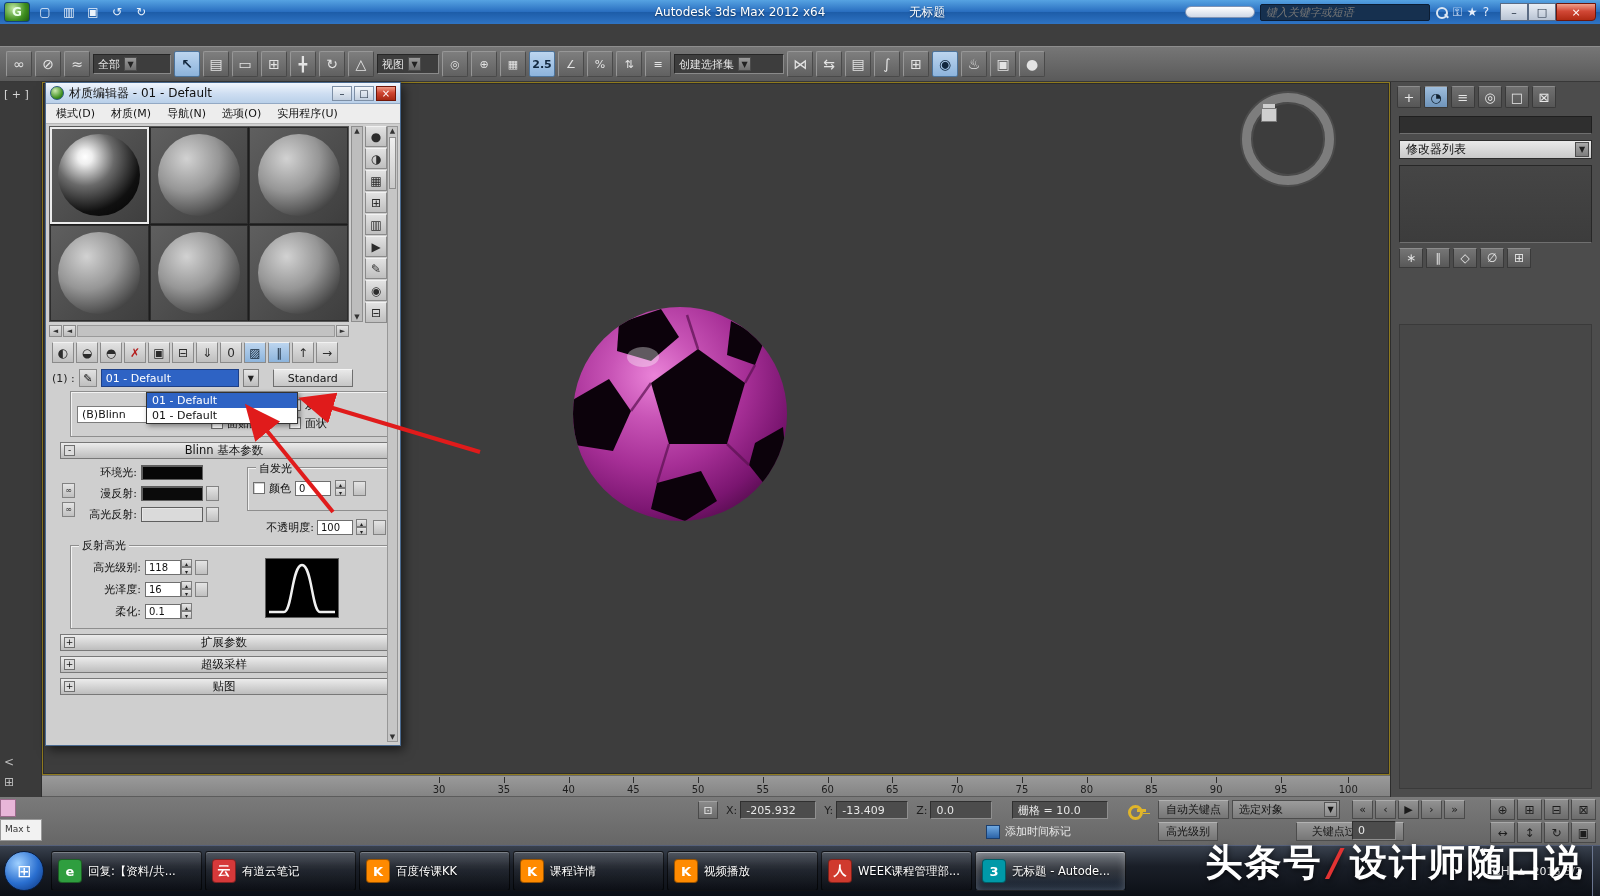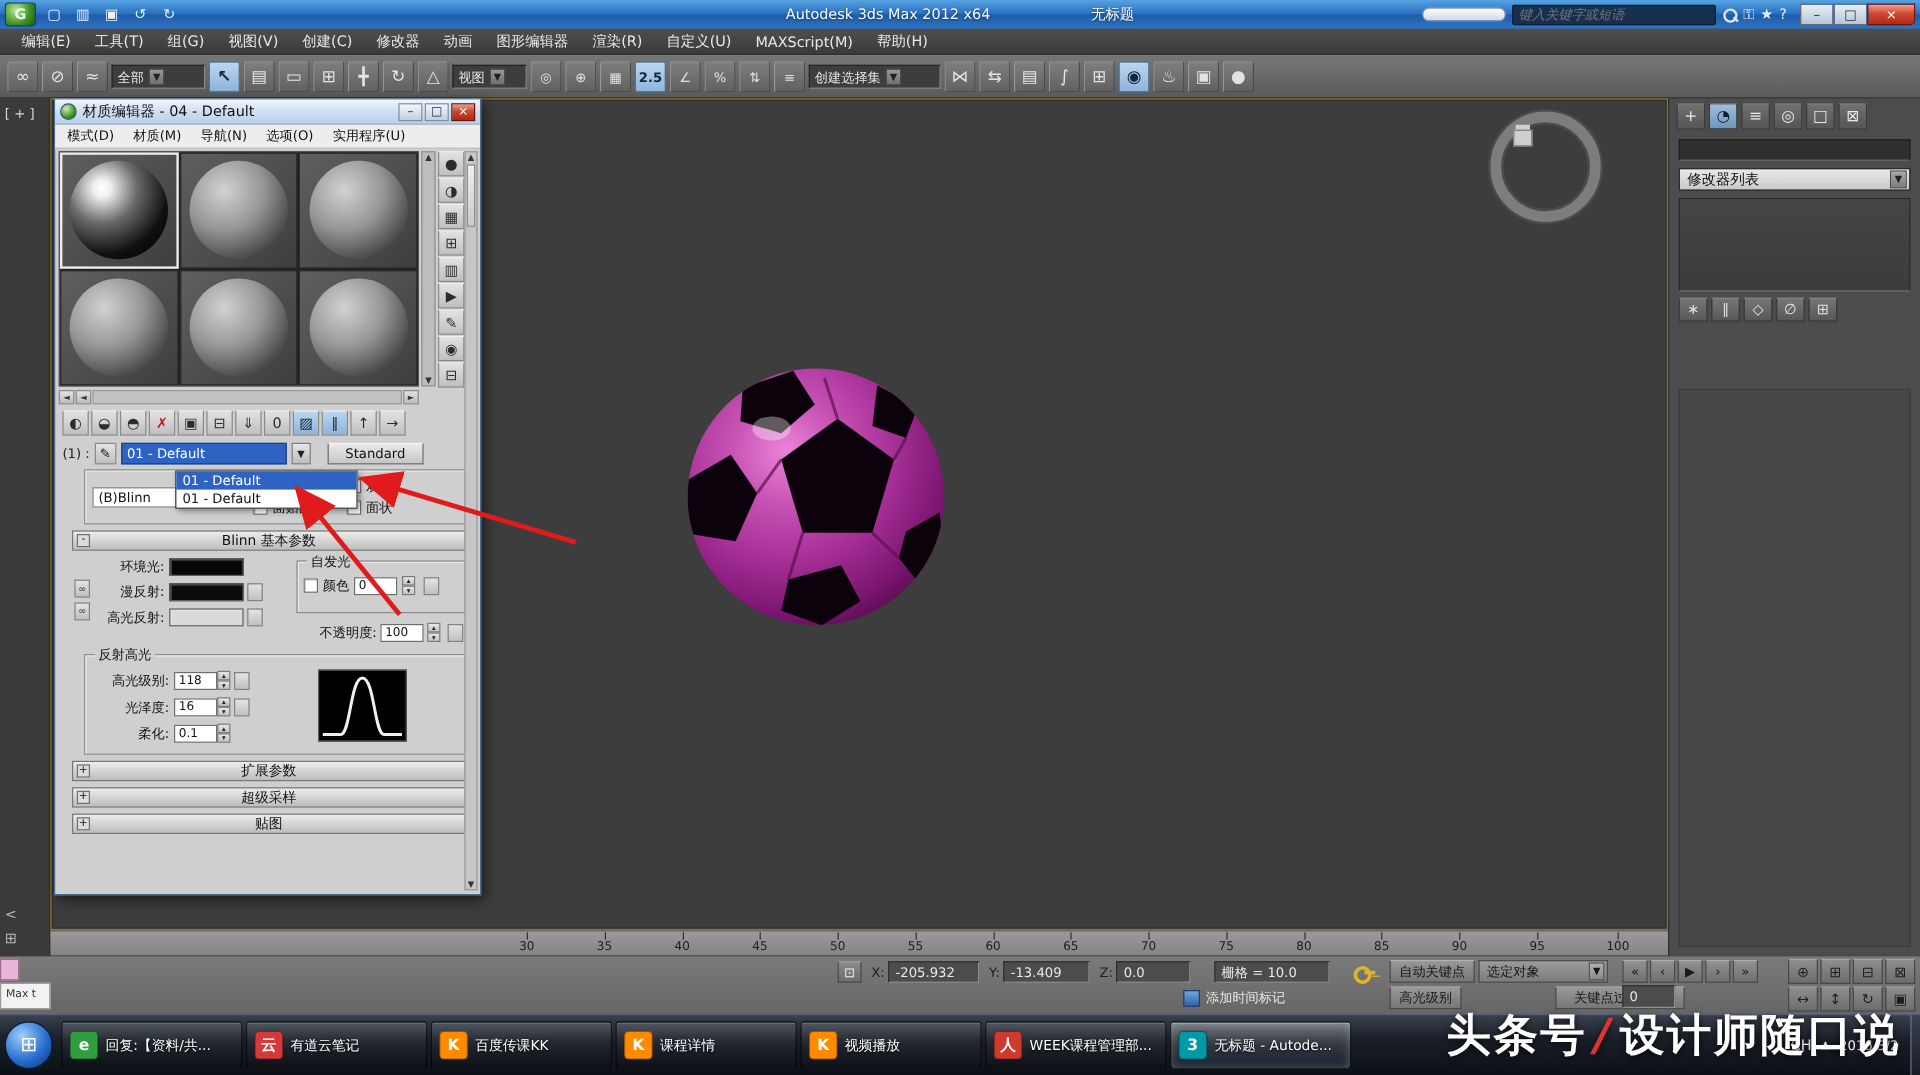--- a/index.html
+++ b/index.html
@@ -198,35 +198,20 @@
       <span class="ic-ic">★</span>
       <span class="ic-ic">?</span>
       <div class="winbtns">
         <div class="winbtn">–</div>
         <div class="winbtn">□</div>
         <div class="winbtn close">×</div>
       </div>
     </div>
   </div>
 
-  <div class="menubar">
-
-  <div class="menuitem">编辑(E)</div>
-      <div class="menuitem">工具(T)</div>
-      <div class="menuitem">组(G)</div>
-      <div class="menuitem">视图(V)</div>
-      <div class="menuitem">创建(C)</div>
-      <div class="menuitem">修改器</div>
-      <div class="menuitem">动画</div>
-      <div class="menuitem">图形编辑器</div>
-      <div class="menuitem">渲染(R)</div>
-      <div class="menuitem">自定义(U)</div>
-      <div class="menuitem">MAXScript(M)</div>
-      <div class="menuitem">帮助(H)</div>
-    </div>
 
   <div class="maintoolbar">
     <span style="display:flex;gap:3px">
 
     <div class="tbicon">∞</div>
         <div class="tbicon">⊘</div>
         <div class="tbicon">≈</div>
       </span>
     <div class="tbcombo" style="width:78px">
       <span>全部</span>
@@ -416,21 +401,21 @@
         <div class="navbtn">↔</div>
         <div class="navbtn">↕</div>
         <div class="navbtn">↻</div>
         <div class="navbtn">▣</div>
       </div>
   </div>
 
   <div class="me">
     <div class="me-title">
       <div class="me-appicon"></div>
-      <span>材质编辑器 - 04 - Default</span>
+      <span>材质编辑器 - 01 - Default</span>
       <div class="me-títle-btns">
         <div class="me-wb">–</div>
         <div class="me-wb">□</div>
         <div class="me-wb close">×</div>
       </div>
     </div>
     <div class="me-menu">
 
     <span>模式(D)</span>
         <span>材质(M)</span>

